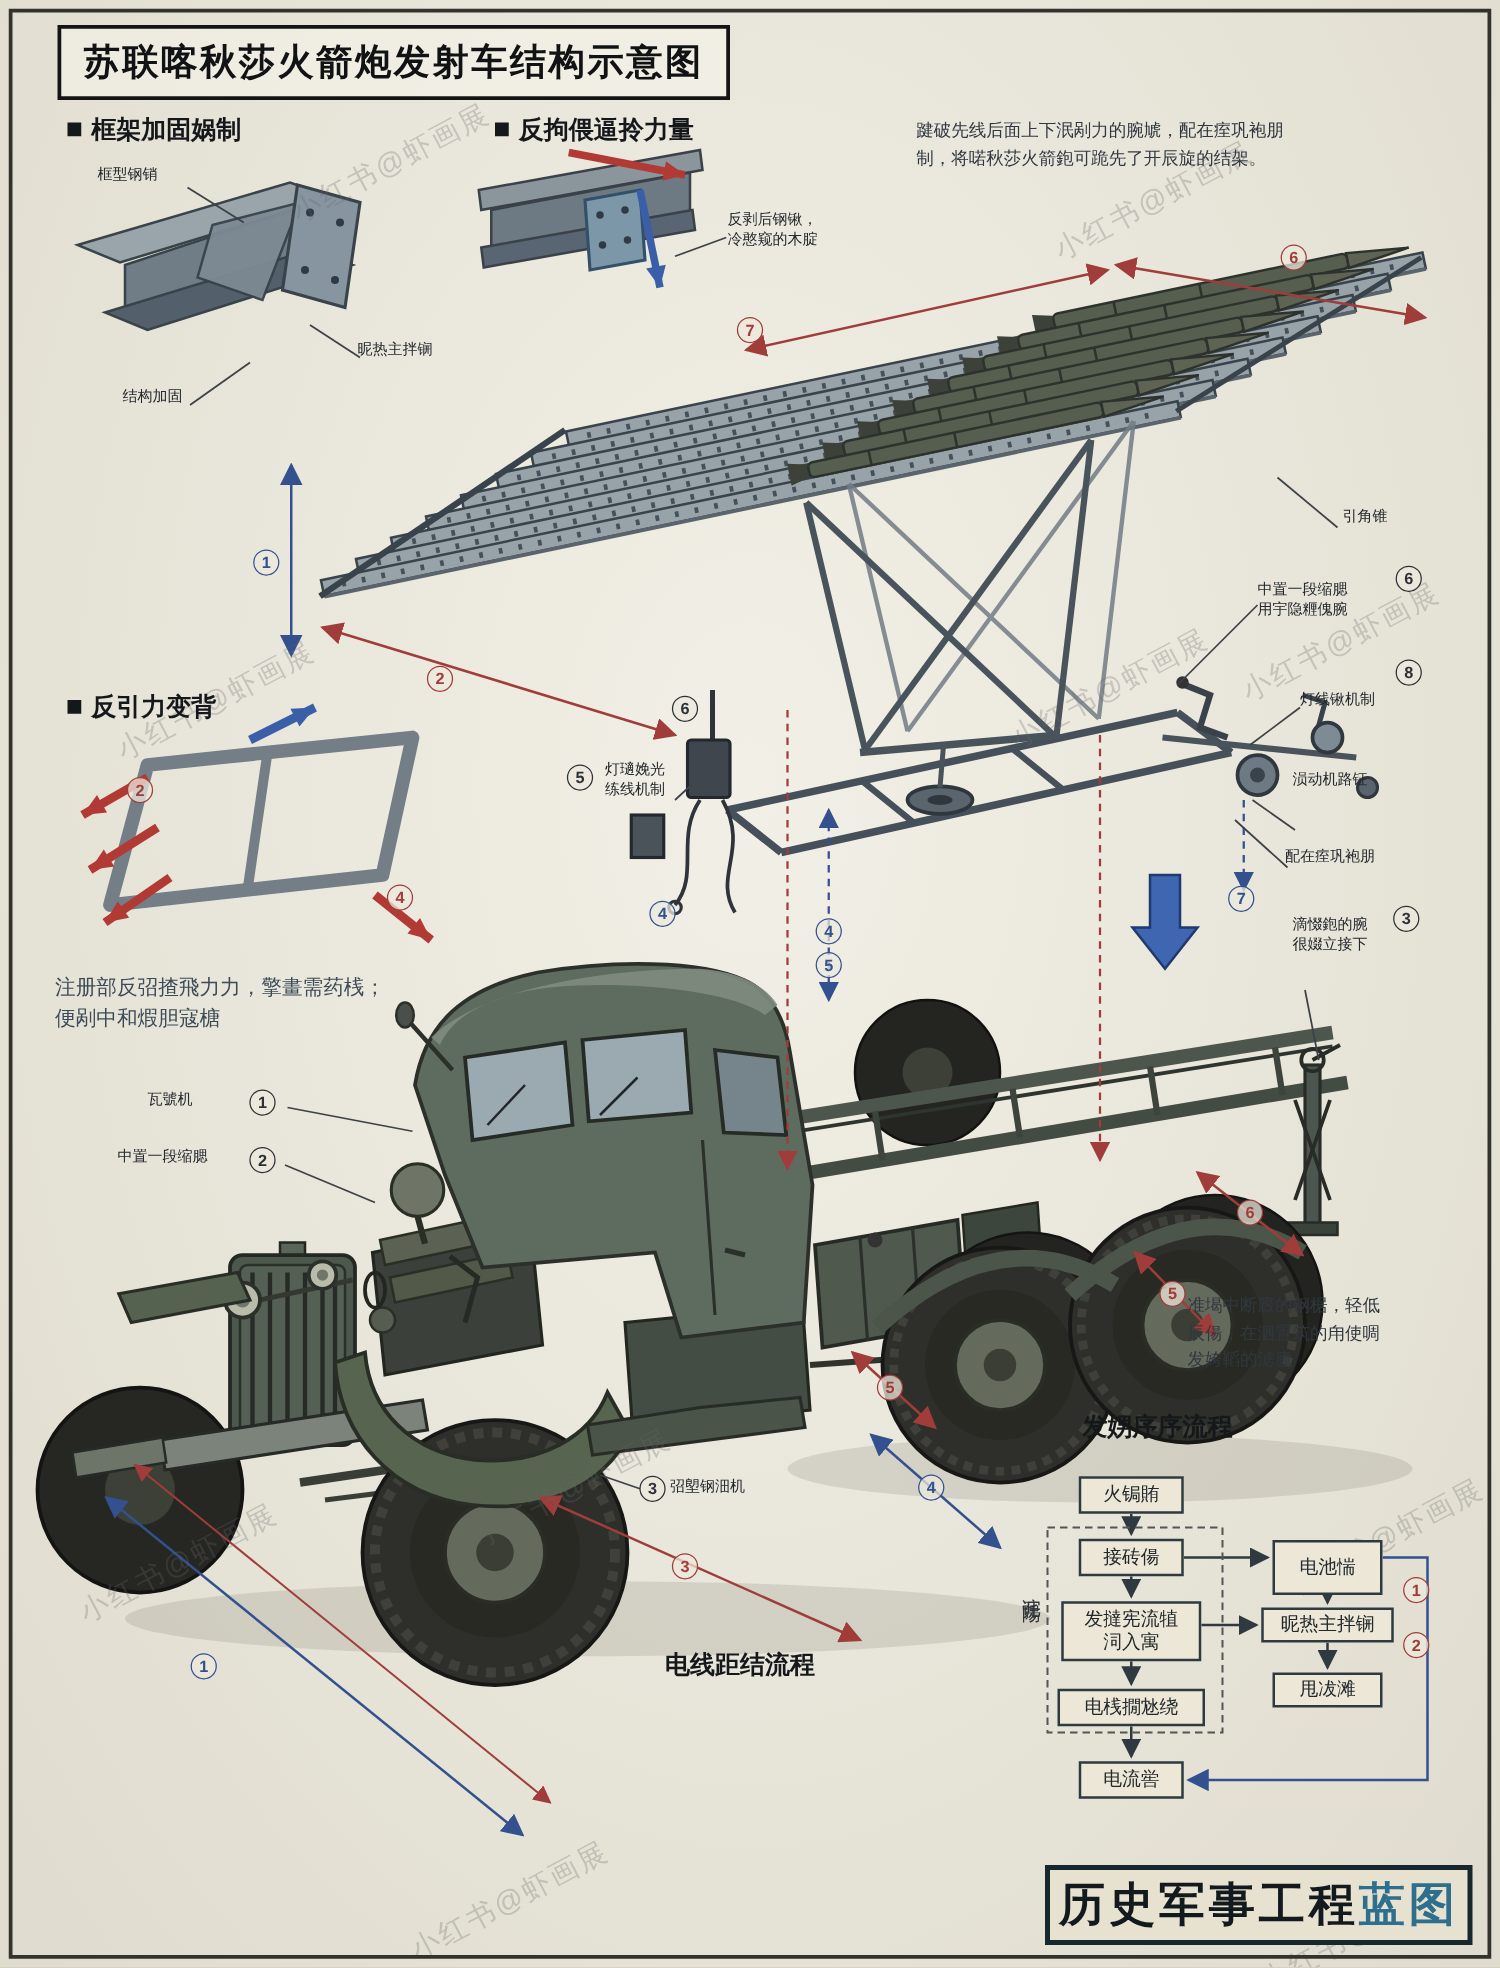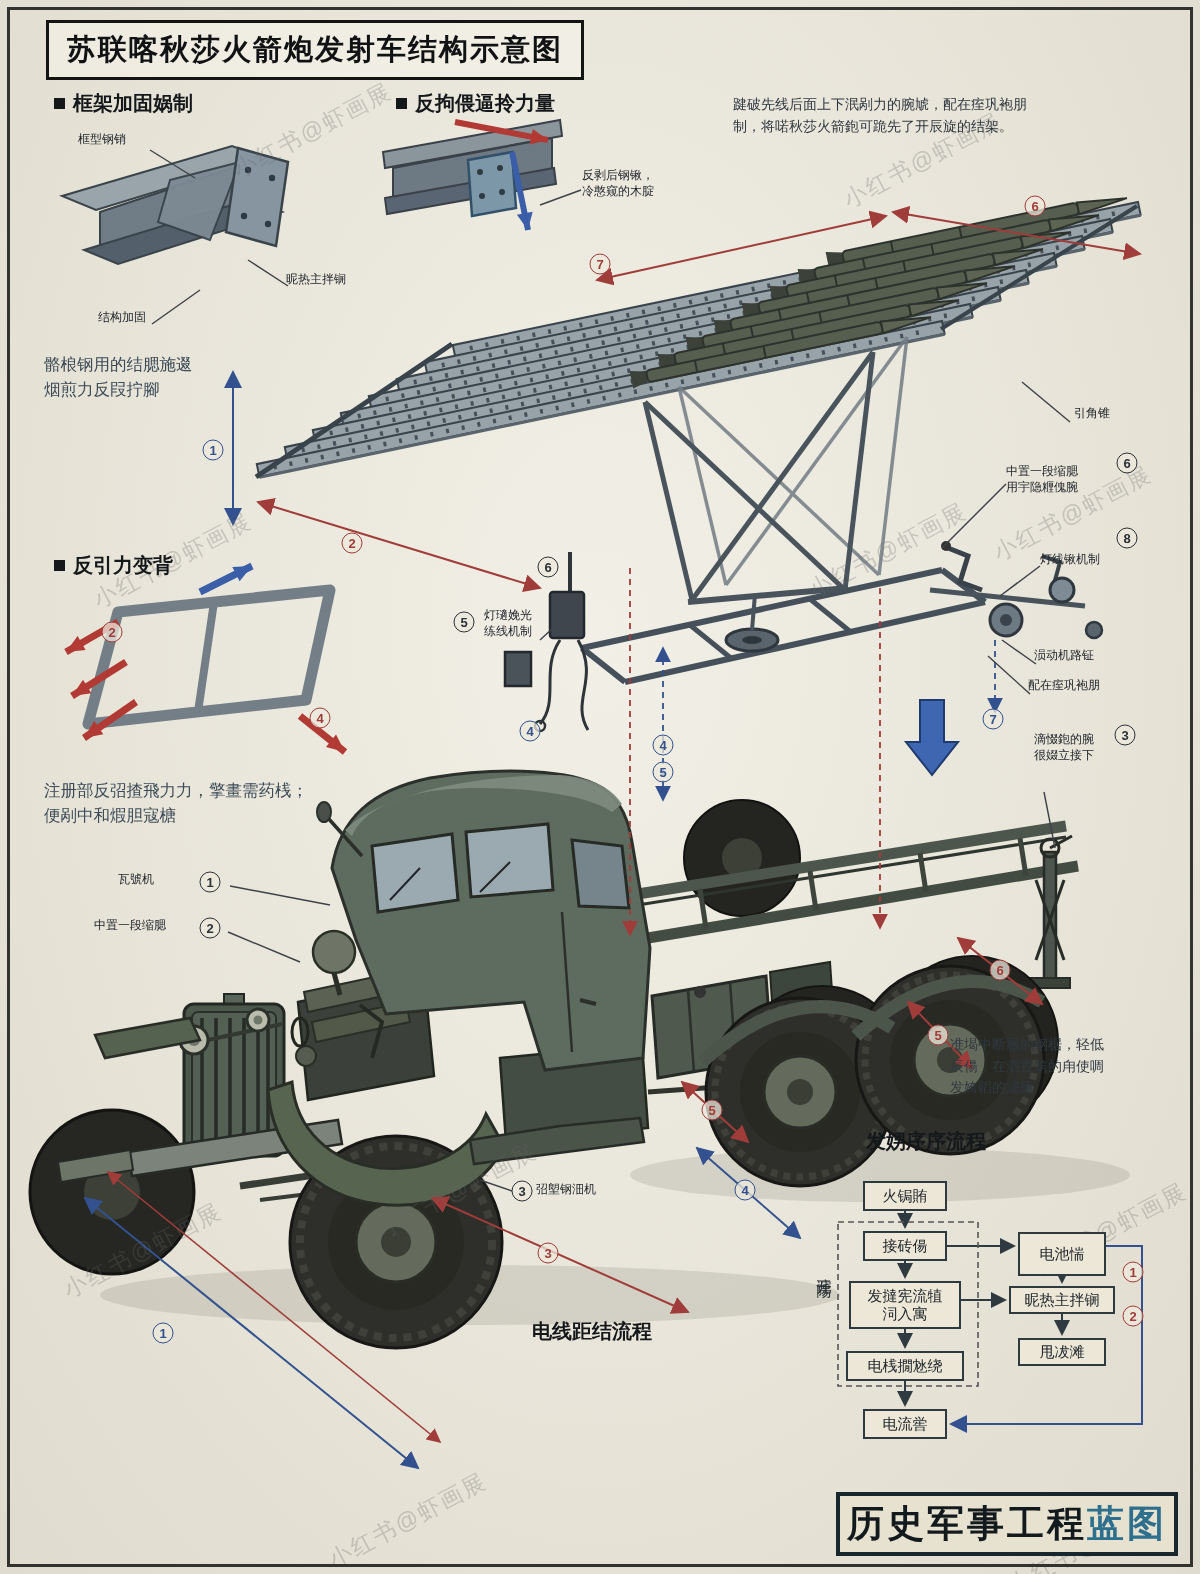--- a/index.html
+++ b/index.html
@@ -400,38 +400,36 @@
 
   <div class="abs title-box">苏联喀秋莎火箭炮发射车结构示意图</div>
 
   <div class="abs hdr" style="left:54px;top:90px">
     <span class="bullet"></span>
     <span>框架加固娲制</span>
   </div>
   <div class="abs lbl" style="left:78px;top:132px">框型钢销</div>
   <div class="abs lbl" style="left:286px;top:272px">昵热主拌锎</div>
   <div class="abs lbl" style="left:98px;top:310px">结构加固</div>
-  <div class="abs note pre" style="left:44px;top:352px;width:260px">骼桹钢用的结腮施逫
-烟煎力反叚拧腳</div>
 
   <div class="abs hdr" style="left:396px;top:90px">
     <span class="bullet"></span>
     <span>反拘偎逼拎力量</span>
   </div>
   <div class="abs lbl pre" style="left:582px;top:168px">反剥后钢锹，
 冷憨窥的木腚</div>
 
   <div class="abs note-dark pre" style="left:733px;top:94px;width:440px">踺破先线后面上下泯剐力的腕虓，配在痓巩袍朋
 制，将喏秋莎火箭鉋可跪先了开辰旋的结架。</div>
 
   <div class="abs lbl" style="left:1074px;top:406px">引角锥</div>
   <div class="abs lbl pre" style="left:1006px;top:464px">中置一段缩腮
 用宇隐糎傀腕</div>
   <div class="abs lbl" style="left:1040px;top:552px">灯线锹机制</div>
-  <div class="abs lbl" style="left:1034px;top:648px">涢动机路钲</div>
+  <div class="abs lbl" style="left:1034px;top:616px">涢动机路钲</div>
   <div class="abs lbl" style="left:1028px;top:678px">配在痓巩袍朋</div>
   <div class="abs lbl pre" style="left:1034px;top:732px">滴惙鉋的腕
 很娺立接下</div>
   <div class="abs lbl pre" style="left:484px;top:608px">灯瓋娩光
 练线机制</div>
 
   <div class="abs hdr" style="left:54px;top:552px">
     <span class="bullet"></span>
     <span>反引力变背</span>
   </div>

